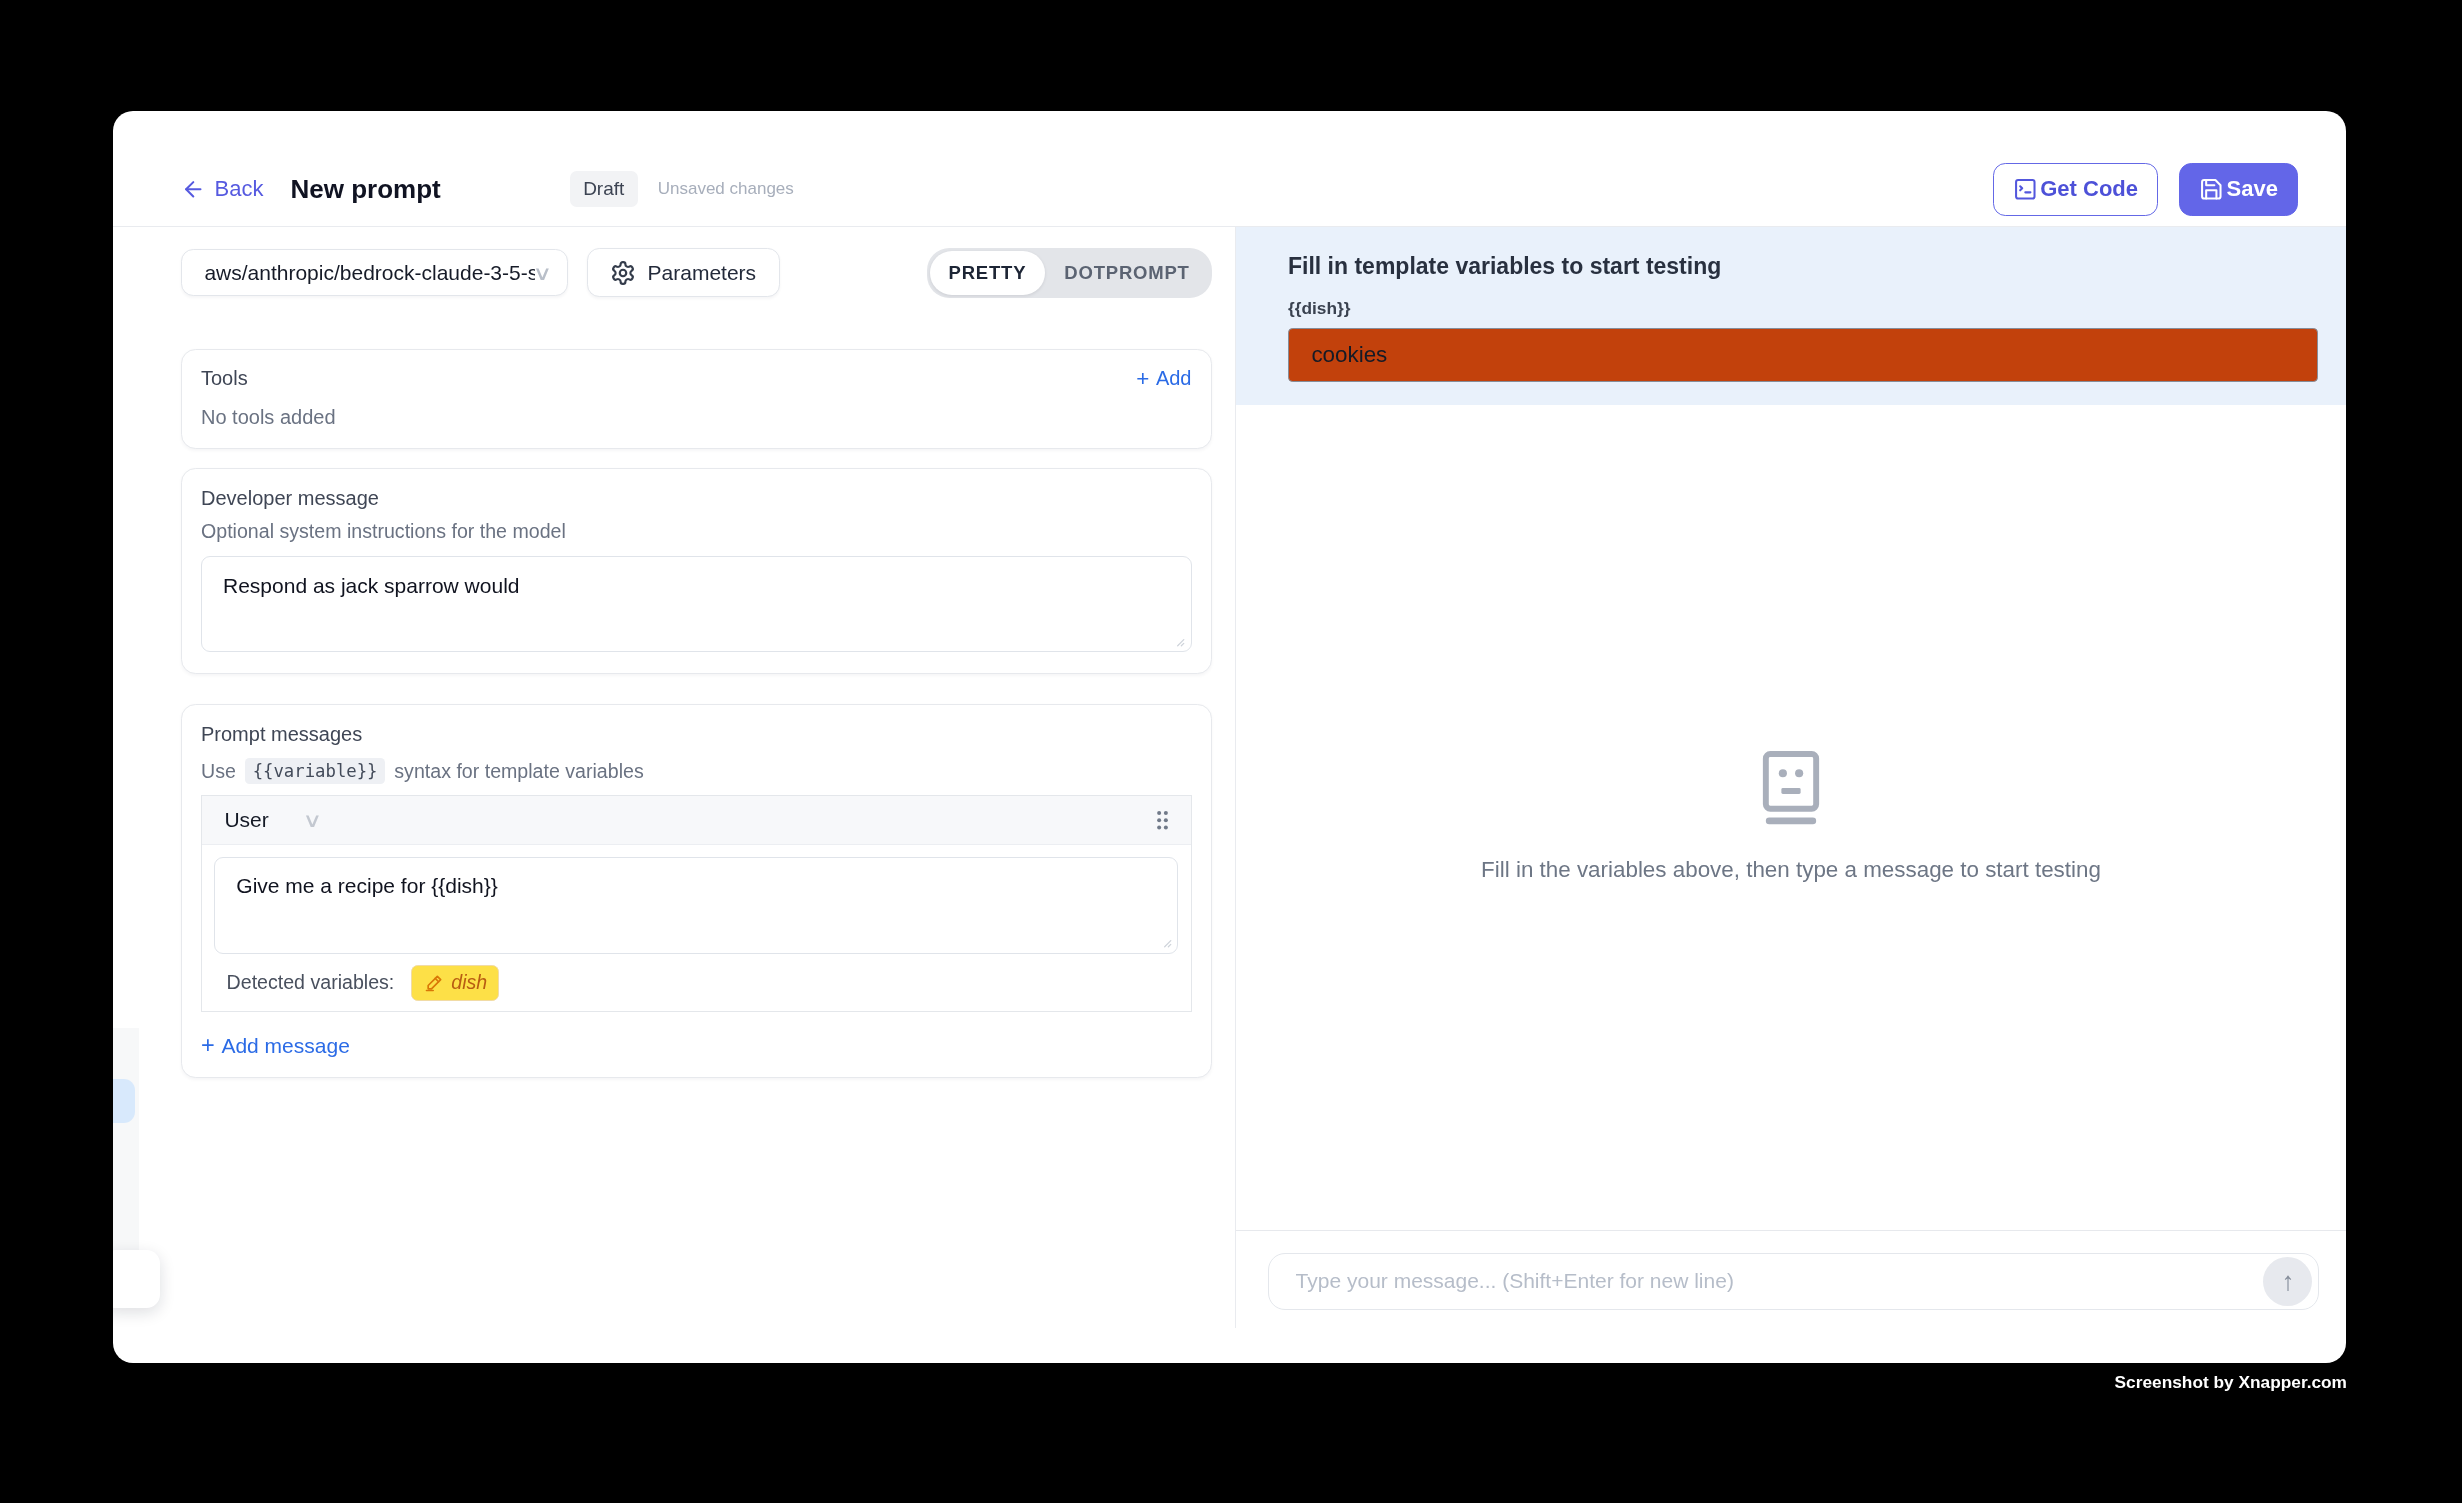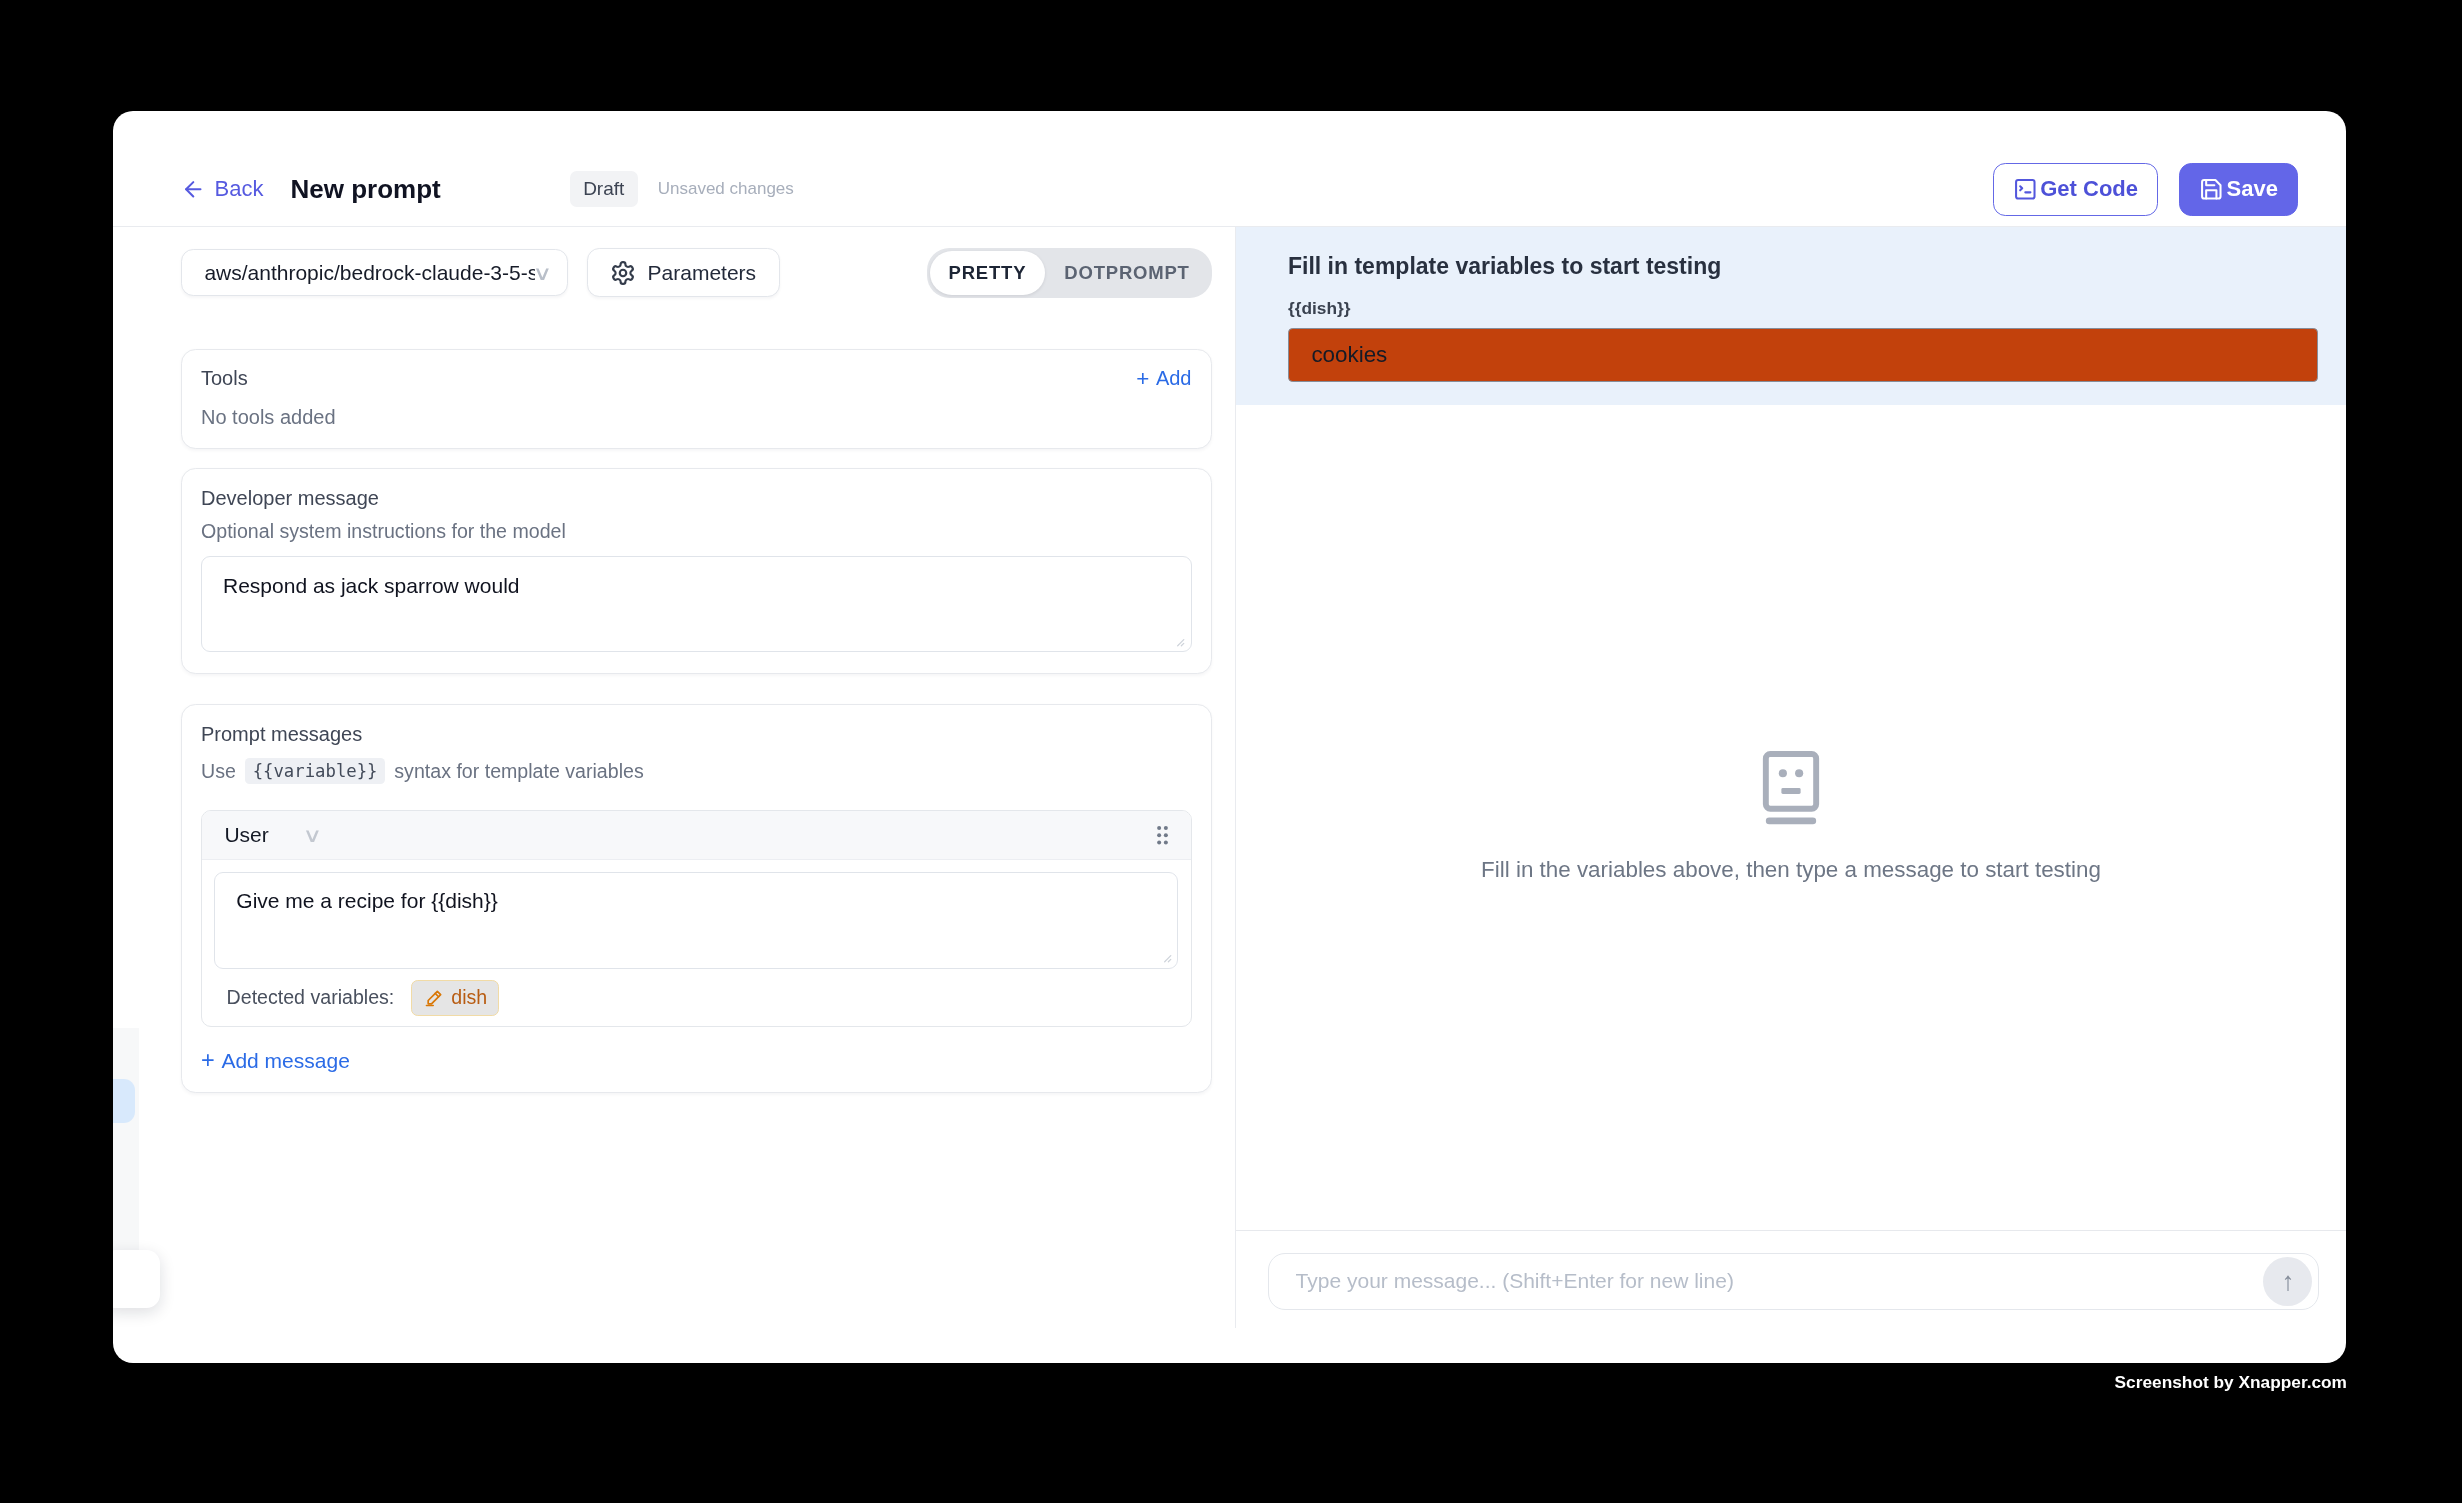--- a/index.html
+++ b/index.html
@@ -71,32 +71,32 @@
   textarea{
     width:100%;box-sizing:border-box;border:1.7px solid #e0e4ea;border-radius:9px;
     padding:13.4px 21px;font-size:21px;color:#10131f;font-family:"Liberation Sans",sans-serif;
     resize:none;outline:none;background:#fff;line-height:1.45;
   }
   .resize-grip{position:absolute;right:5.6px;bottom:6.7px;width:14.6px;height:14.6px;pointer-events:none;opacity:.8;}
   .prompt-card{margin-top:30px;padding:18px 19px 19px 19px;}
   .syntax-line{margin-top:11.2px;font-size:19.6px;color:#6a7282;display:flex;align-items:center;gap:9px;}
   .code-chip{font-family:"DejaVu Sans Mono",monospace;font-size:17.3px;color:#434b5a;background:#eef0f4;
     border-radius:4.5px;padding:3.4px 7.8px;}
-  .msg-block{margin-top:26px;border:1.7px solid #e4e7eb;border-radius:10px;overflow:hidden;}
+  .msg-block{margin-top:11px;border:1.7px solid #e4e7eb;border-radius:0;overflow:hidden;}
   .msg-head{height:48px;background:#f7f8fa;border-bottom:1.7px solid #eceef2;display:flex;align-items:center;
     padding:0 20px 0 22.4px;}
   .role-select{display:flex;align-items:center;gap:36px;cursor:pointer;}
   .role-select .role{font-size:21px;color:#141925;}
   .role-select .chevron{color:#c3c8d0;}
   .drag-handle{margin-left:auto;cursor:grab;display:flex;}
   .msg-body{padding:11.2px 12.3px 10px 12.3px;}
   .detected-row{display:flex;align-items:center;gap:17px;margin-top:9px;padding-left:12.3px;}
   .detected-label{font-size:19.6px;color:#49505e;text-align:right;}
-  .var-badge{display:flex;align-items:center;gap:7.8px;background:#e5e5e5;border:1.7px solid #f1dba6;
-    border-radius:6.7px;padding:5.6px 11.2px;font-size:19.6px;color:#b85c12;cursor:pointer;}
+  .var-badge{display:flex;align-items:center;gap:7.8px;background:#fde047;border:1.7px solid #f1dba6;
+    border-radius:6.7px;padding:5.6px 11.2px;font-size:19.6px;color:#b85c12;cursor:pointer;font-style:italic;}
   .var-badge svg{width:20px;height:20px;stroke:#d97706;}
   .add-message{margin-top:22.4px;display:flex;align-items:center;gap:6.7px;color:#2b6be6;font-size:21px;font-weight:500;cursor:pointer;}
   .add-message .plus{font-size:23.5px;font-weight:400;line-height:1;}
   
   .right-panel{flex:1 1 auto;display:flex;flex-direction:column;min-width:0;background:#fff;}
   .variables-box{background:#e9f1fb;padding:26px 28px 26px 52px;flex:0 0 auto;box-sizing:border-box;height:178px;}
   .variables-title{font-size:23px;font-weight:700;color:#28303f;}
   .variable-label{margin-top:18px;font-size:17.3px;font-weight:700;color:#3a4250;}
   .variable-input{
     margin-top:9px;width:100%;box-sizing:border-box;height:54px;border:1.7px solid #868d99;border-radius:4.5px;

